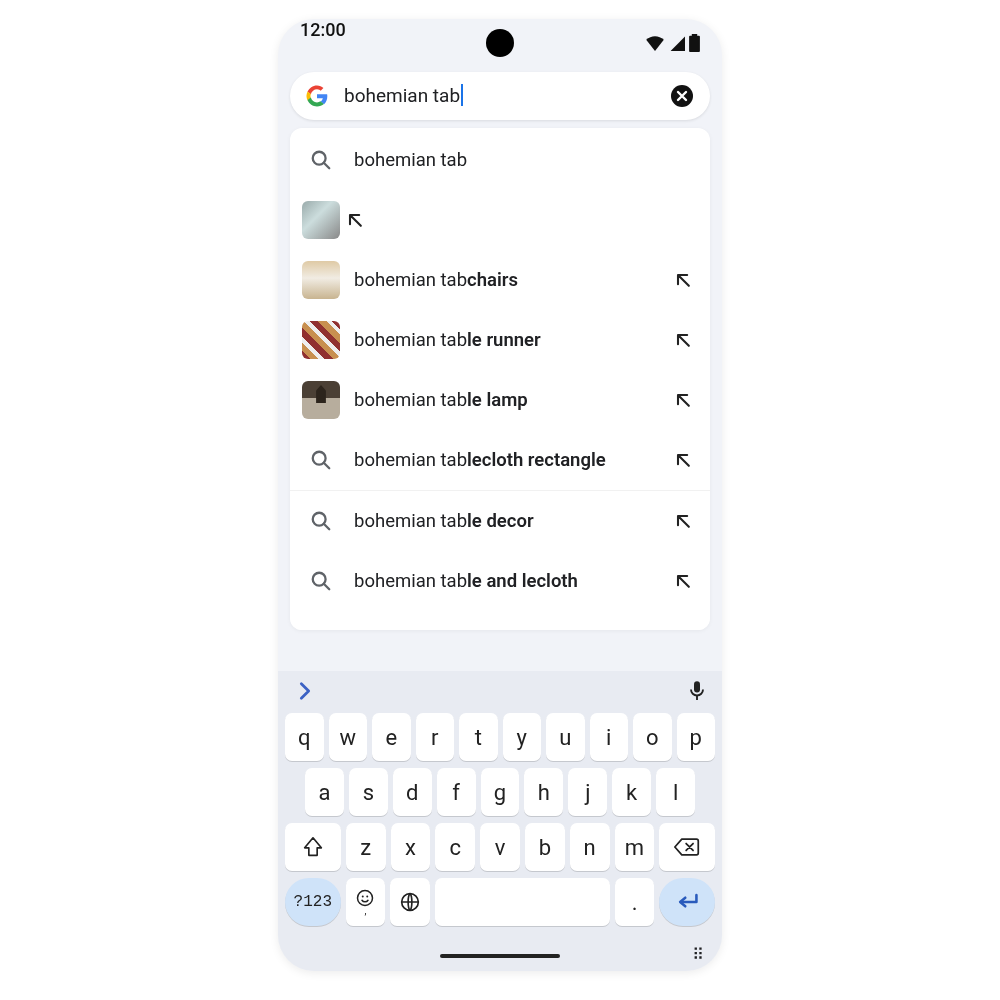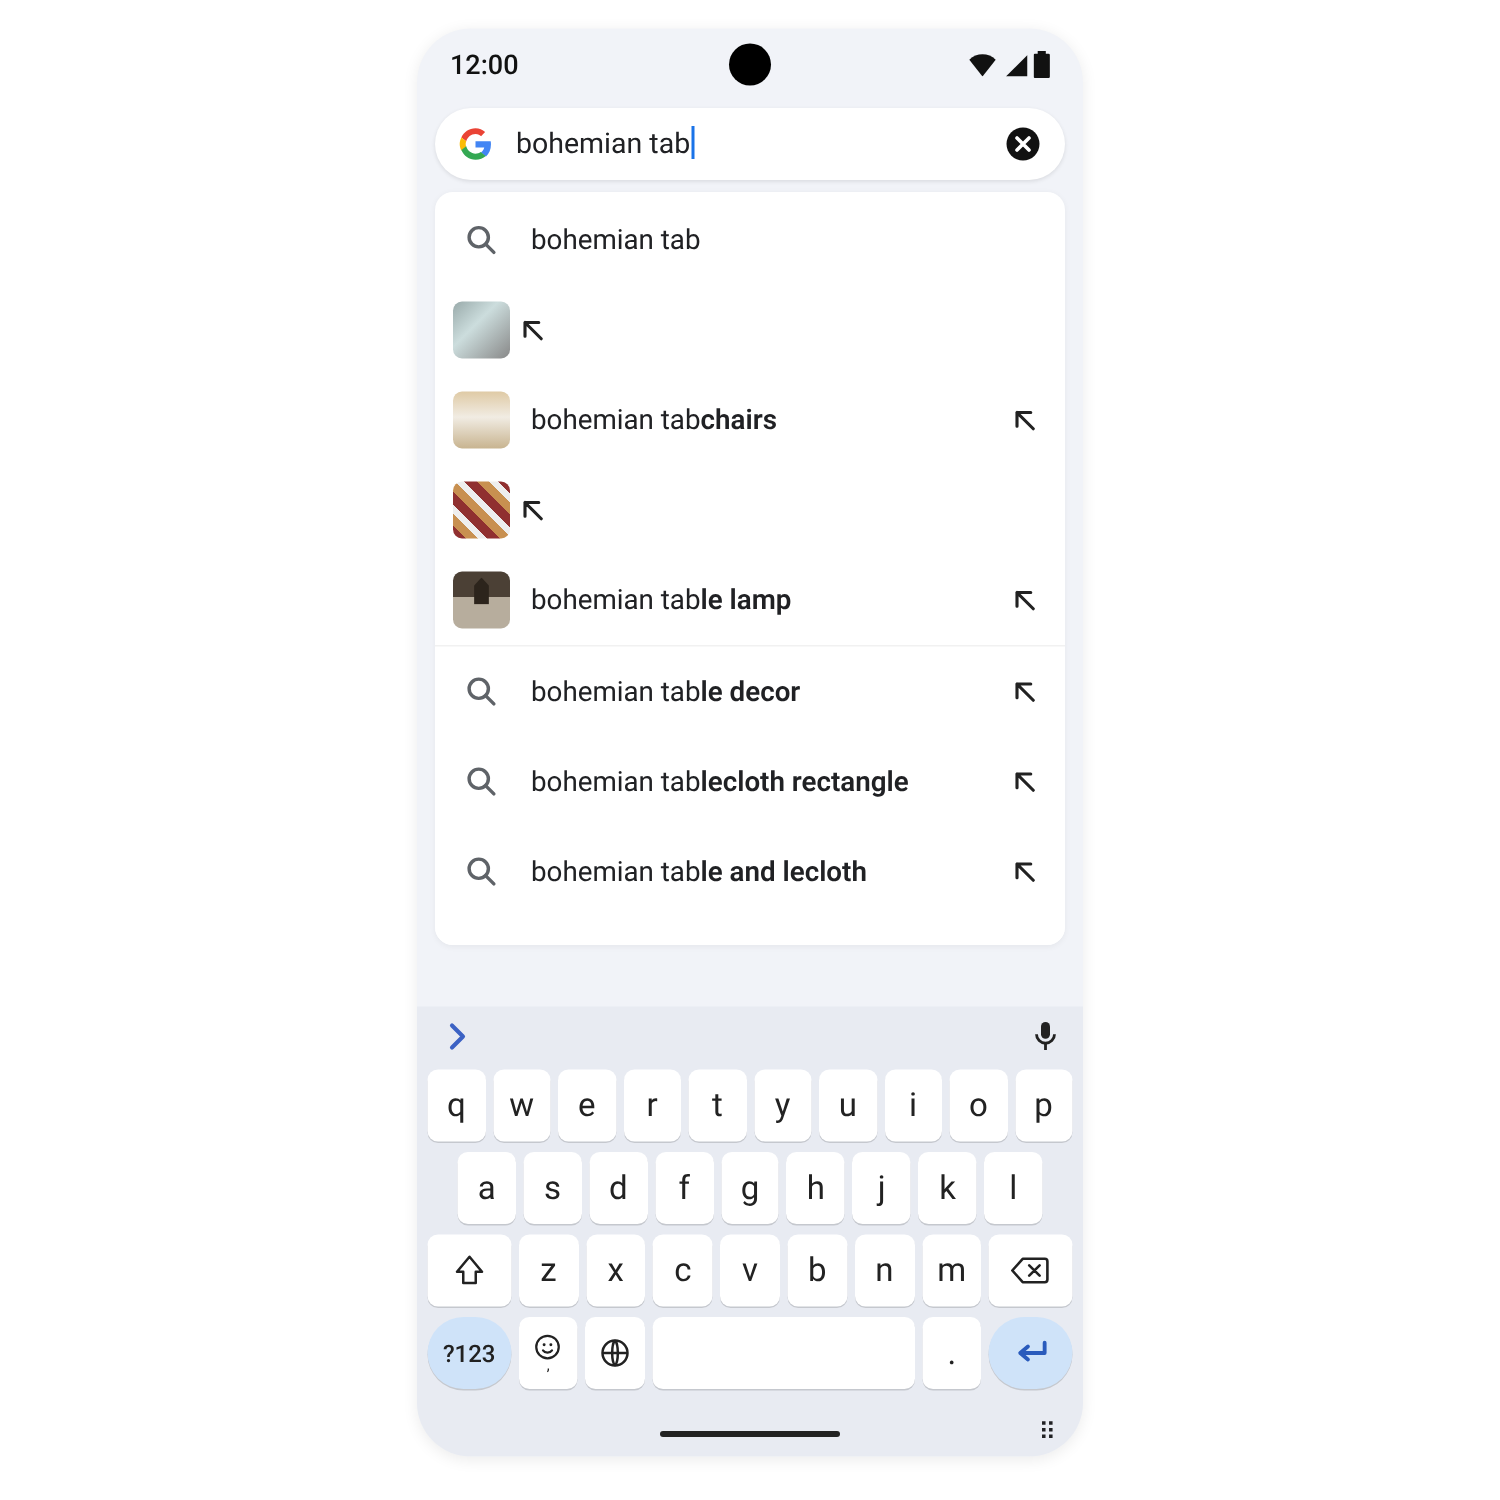--- a/index.html
+++ b/index.html
@@ -21,21 +21,20 @@
     background: #f1f3f8;
     border-radius: 36px;
     box-shadow: 0 2px 10px rgba(0,0,0,0.08);
     overflow: hidden;
     box-sizing: border-box;
   }
   
   .status-bar {
     height: 48px;
     display: flex;
-    align-items: center;
     justify-content: space-between;
     padding: 0 22px;
     font-size: 18px;
     font-weight: 500;
     color: #111;
     position: relative;
   }
   .camera-dot {
     position: absolute;
     left: 50%;
@@ -197,21 +196,21 @@
     align-items: center;
     justify-content: center;
     font-size: 22px;
     color: #222;
     flex: 1 1 0;
     box-shadow: 0 1px 0 rgba(0,0,0,0.15);
     user-select: none;
   }
   .kb-row.row2 { padding: 0 20px; }
   .key.wide { flex: 1.4; }
-  .key.accent { background:#cfe3f9; border-radius: 24px; }
+  .key.accent { background:#cfe3f9; border-radius: 24px; font-family: Liberation Mono, monospace; }
   .key.fn { font-size: 16px; font-weight:500; }
   .key.space { flex: 4.4; }
   .nav-bar {
     height: 30px;
     display:flex;
     align-items:center;
     justify-content:center;
     position: relative;
   }
   .nav-pill {
@@ -287,57 +286,58 @@
         <div class="thumb t2"></div>
         <div class="sugg-text"><span>bohemian tab</span><b>chairs</b></div>
         <div class="insert-arrow">
           <svg width="20" height="20" viewBox="0 0 24 24">
             <path d="M19 19L6 6M6 6v11M6 6h11" fill="none" stroke="#222" stroke-width="2.5" stroke-linecap="round" stroke-linejoin="round"></path>
           </svg>
         </div>
       </div>
       <div class="sugg-row">
         <div class="thumb t3"></div>
+        <div class="sugg-text"><span>bohemian tab</span><b>le runner</b></div>
         <div class="insert-arrow">
           <svg width="20" height="20" viewBox="0 0 24 24">
             <path d="M19 19L6 6M6 6v11M6 6h11" fill="none" stroke="#222" stroke-width="2.5" stroke-linecap="round" stroke-linejoin="round"></path>
           </svg>
         </div>
       </div>
       <div class="sugg-row">
         <div class="thumb t4"></div>
         <div class="sugg-text"><span>bohemian tab</span><b>le lamp</b></div>
+        <div class="insert-arrow">
+          <svg width="20" height="20" viewBox="0 0 24 24">
+            <path d="M19 19L6 6M6 6v11M6 6h11" fill="none" stroke="#222" stroke-width="2.5" stroke-linecap="round" stroke-linejoin="round"></path>
+          </svg>
+        </div>
+      </div>
+      <div class="sugg-row">
+        <div class="thumb-icon">
+          <svg class="mag-icon" viewBox="0 0 24 24">
+            <circle cx="10" cy="10" r="7" fill="none" stroke="#5f6368" stroke-width="2.5"></circle>
+            <line x1="15" y1="15" x2="21" y2="21" stroke="#5f6368" stroke-width="2.5" stroke-linecap="round"></line>
+          </svg>
+        </div>
+        <div class="sugg-text"><span>bohemian tab</span><b>lecloth rectangle</b></div>
         <div class="insert-arrow">
           <svg width="20" height="20" viewBox="0 0 24 24">
             <path d="M19 19L6 6M6 6v11M6 6h11" fill="none" stroke="#222" stroke-width="2.5" stroke-linecap="round" stroke-linejoin="round"></path>
           </svg>
         </div>
       </div>
       <div class="sugg-row sep">
         <div class="thumb-icon">
           <svg class="mag-icon" viewBox="0 0 24 24">
             <circle cx="10" cy="10" r="7" fill="none" stroke="#5f6368" stroke-width="2.5"></circle>
             <line x1="15" y1="15" x2="21" y2="21" stroke="#5f6368" stroke-width="2.5" stroke-linecap="round"></line>
           </svg>
         </div>
         <div class="sugg-text"><span>bohemian tab</span><b>le decor</b></div>
-        <div class="insert-arrow">
-          <svg width="20" height="20" viewBox="0 0 24 24">
-            <path d="M19 19L6 6M6 6v11M6 6h11" fill="none" stroke="#222" stroke-width="2.5" stroke-linecap="round" stroke-linejoin="round"></path>
-          </svg>
-        </div>
-      </div>
-      <div class="sugg-row">
-        <div class="thumb-icon">
-          <svg class="mag-icon" viewBox="0 0 24 24">
-            <circle cx="10" cy="10" r="7" fill="none" stroke="#5f6368" stroke-width="2.5"></circle>
-            <line x1="15" y1="15" x2="21" y2="21" stroke="#5f6368" stroke-width="2.5" stroke-linecap="round"></line>
-          </svg>
-        </div>
-        <div class="sugg-text"><span>bohemian tab</span><b>lecloth rectangle</b></div>
         <div class="insert-arrow">
           <svg width="20" height="20" viewBox="0 0 24 24">
             <path d="M19 19L6 6M6 6v11M6 6h11" fill="none" stroke="#222" stroke-width="2.5" stroke-linecap="round" stroke-linejoin="round"></path>
           </svg>
         </div>
       </div>
       <div class="sugg-row">
         <div class="thumb-icon">
           <svg class="mag-icon" viewBox="0 0 24 24">
             <circle cx="10" cy="10" r="7" fill="none" stroke="#5f6368" stroke-width="2.5"></circle>

